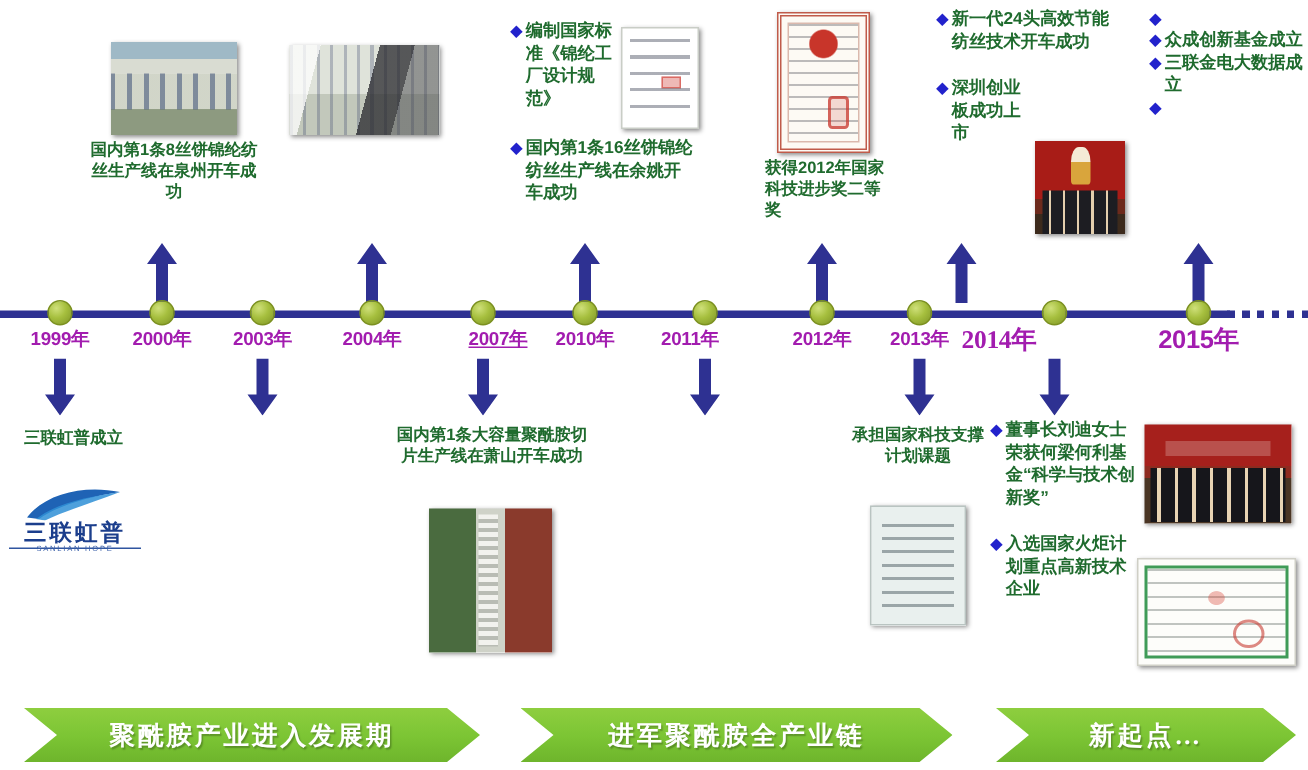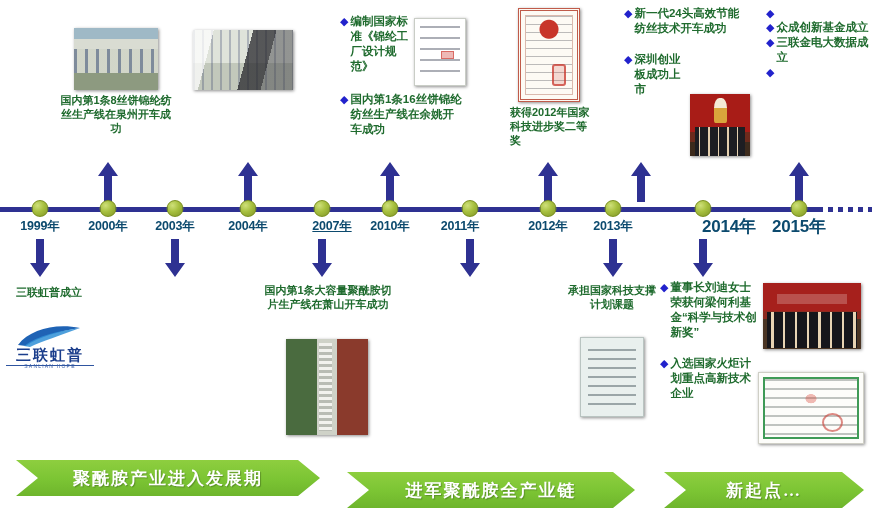--- a/index.html
+++ b/index.html
@@ -22,21 +22,21 @@
     background: repeating-linear-gradient(to right, #2e3192 0 5px, rgba(255,255,255,0) 5px 10px);
   }
   .node {
     position: absolute; top: 200px; width: 17px; height: 17px; border-radius: 50%;
     background: radial-gradient(circle at 34% 30%, #cfe07a 0%, #a6bf3e 45%, #7e9426 100%);
     border: 1px solid #7b9020;
     transform: translateX(-50%);
   }
   .year {
     position: absolute; top: 218px;
-    color: #0c4a6e; font-weight: bold; font-size: 12.5px;
+    color: #a21caf; font-weight: bold; font-size: 12.5px;
     white-space: nowrap; transform: translateX(-50%);
     letter-spacing: -0.2px;
   }
   .year.big { font-size: 17px; top: 215px; }
 
   
   .arrow-up, .arrow-down {
     position: absolute; width: 22px; transform: translateX(-50%);
   }
   .arrow-up svg, .arrow-down svg { display: block; }
@@ -321,21 +321,21 @@
 
   <div class="year" style="left:40px;">1999年</div>
   <div class="year" style="left:108px;">2000年</div>
   <div class="year" style="left:175px;">2003年</div>
   <div class="year" style="left:248px;">2004年</div>
   <div class="year" style="left:332px;text-decoration:underline;">2007年</div>
   <div class="year" style="left:390px;">2010年</div>
   <div class="year" style="left:460px;">2011年</div>
   <div class="year" style="left:548px;">2012年</div>
   <div class="year" style="left:613px;">2013年</div>
-  <div class="year big" style="left:729px;">2014年</div>
+  <div class="year big" style="left:666px;font-family:Liberation Serif, serif;">2014年</div>
   <div class="year big" style="left:799px;">2015年</div>
 
   <div class="arrow-down" style="left:40px; top:239px;">
     <svg width="22" height="38" viewBox="0 0 22 38">
         <polygon points="7,0 15,0 15,24 21,24 11,38 1,24 7,24" fill="#2e3192"></polygon>
       </svg>
   </div>
   <div class="arrow-down" style="left:175px; top:239px;">
     <svg width="22" height="38" viewBox="0 0 22 38">
         <polygon points="7,0 15,0 15,24 21,24 11,38 1,24 7,24" fill="#2e3192"></polygon>
@@ -400,17 +400,17 @@
     </div>
   </div>
 
   <div class="photo ph-group" style="left:763px; top:283px; width:98px; height:66px;">
     <div class="ph-group-banner"></div>
   </div>
   <div class="photo ph-greencert" style="left:758px; top:372px; width:106px; height:72px;">
     <div class="ph-greencert-inner"></div>
   </div>
 
-  <div class="banner" style="left:16px; top:460px; width:304px;">聚酰胺产业进入发展期</div>
+  <div class="banner" style="left:16px; top:472px; width:304px;">聚酰胺产业进入发展期</div>
   <div class="banner" style="left:347px; top:472px; width:288px;">进军聚酰胺全产业链</div>
   <div class="banner" style="left:664px; top:472px; width:200px;">新起点…</div>
 
 </div>
 
 </body></html>

